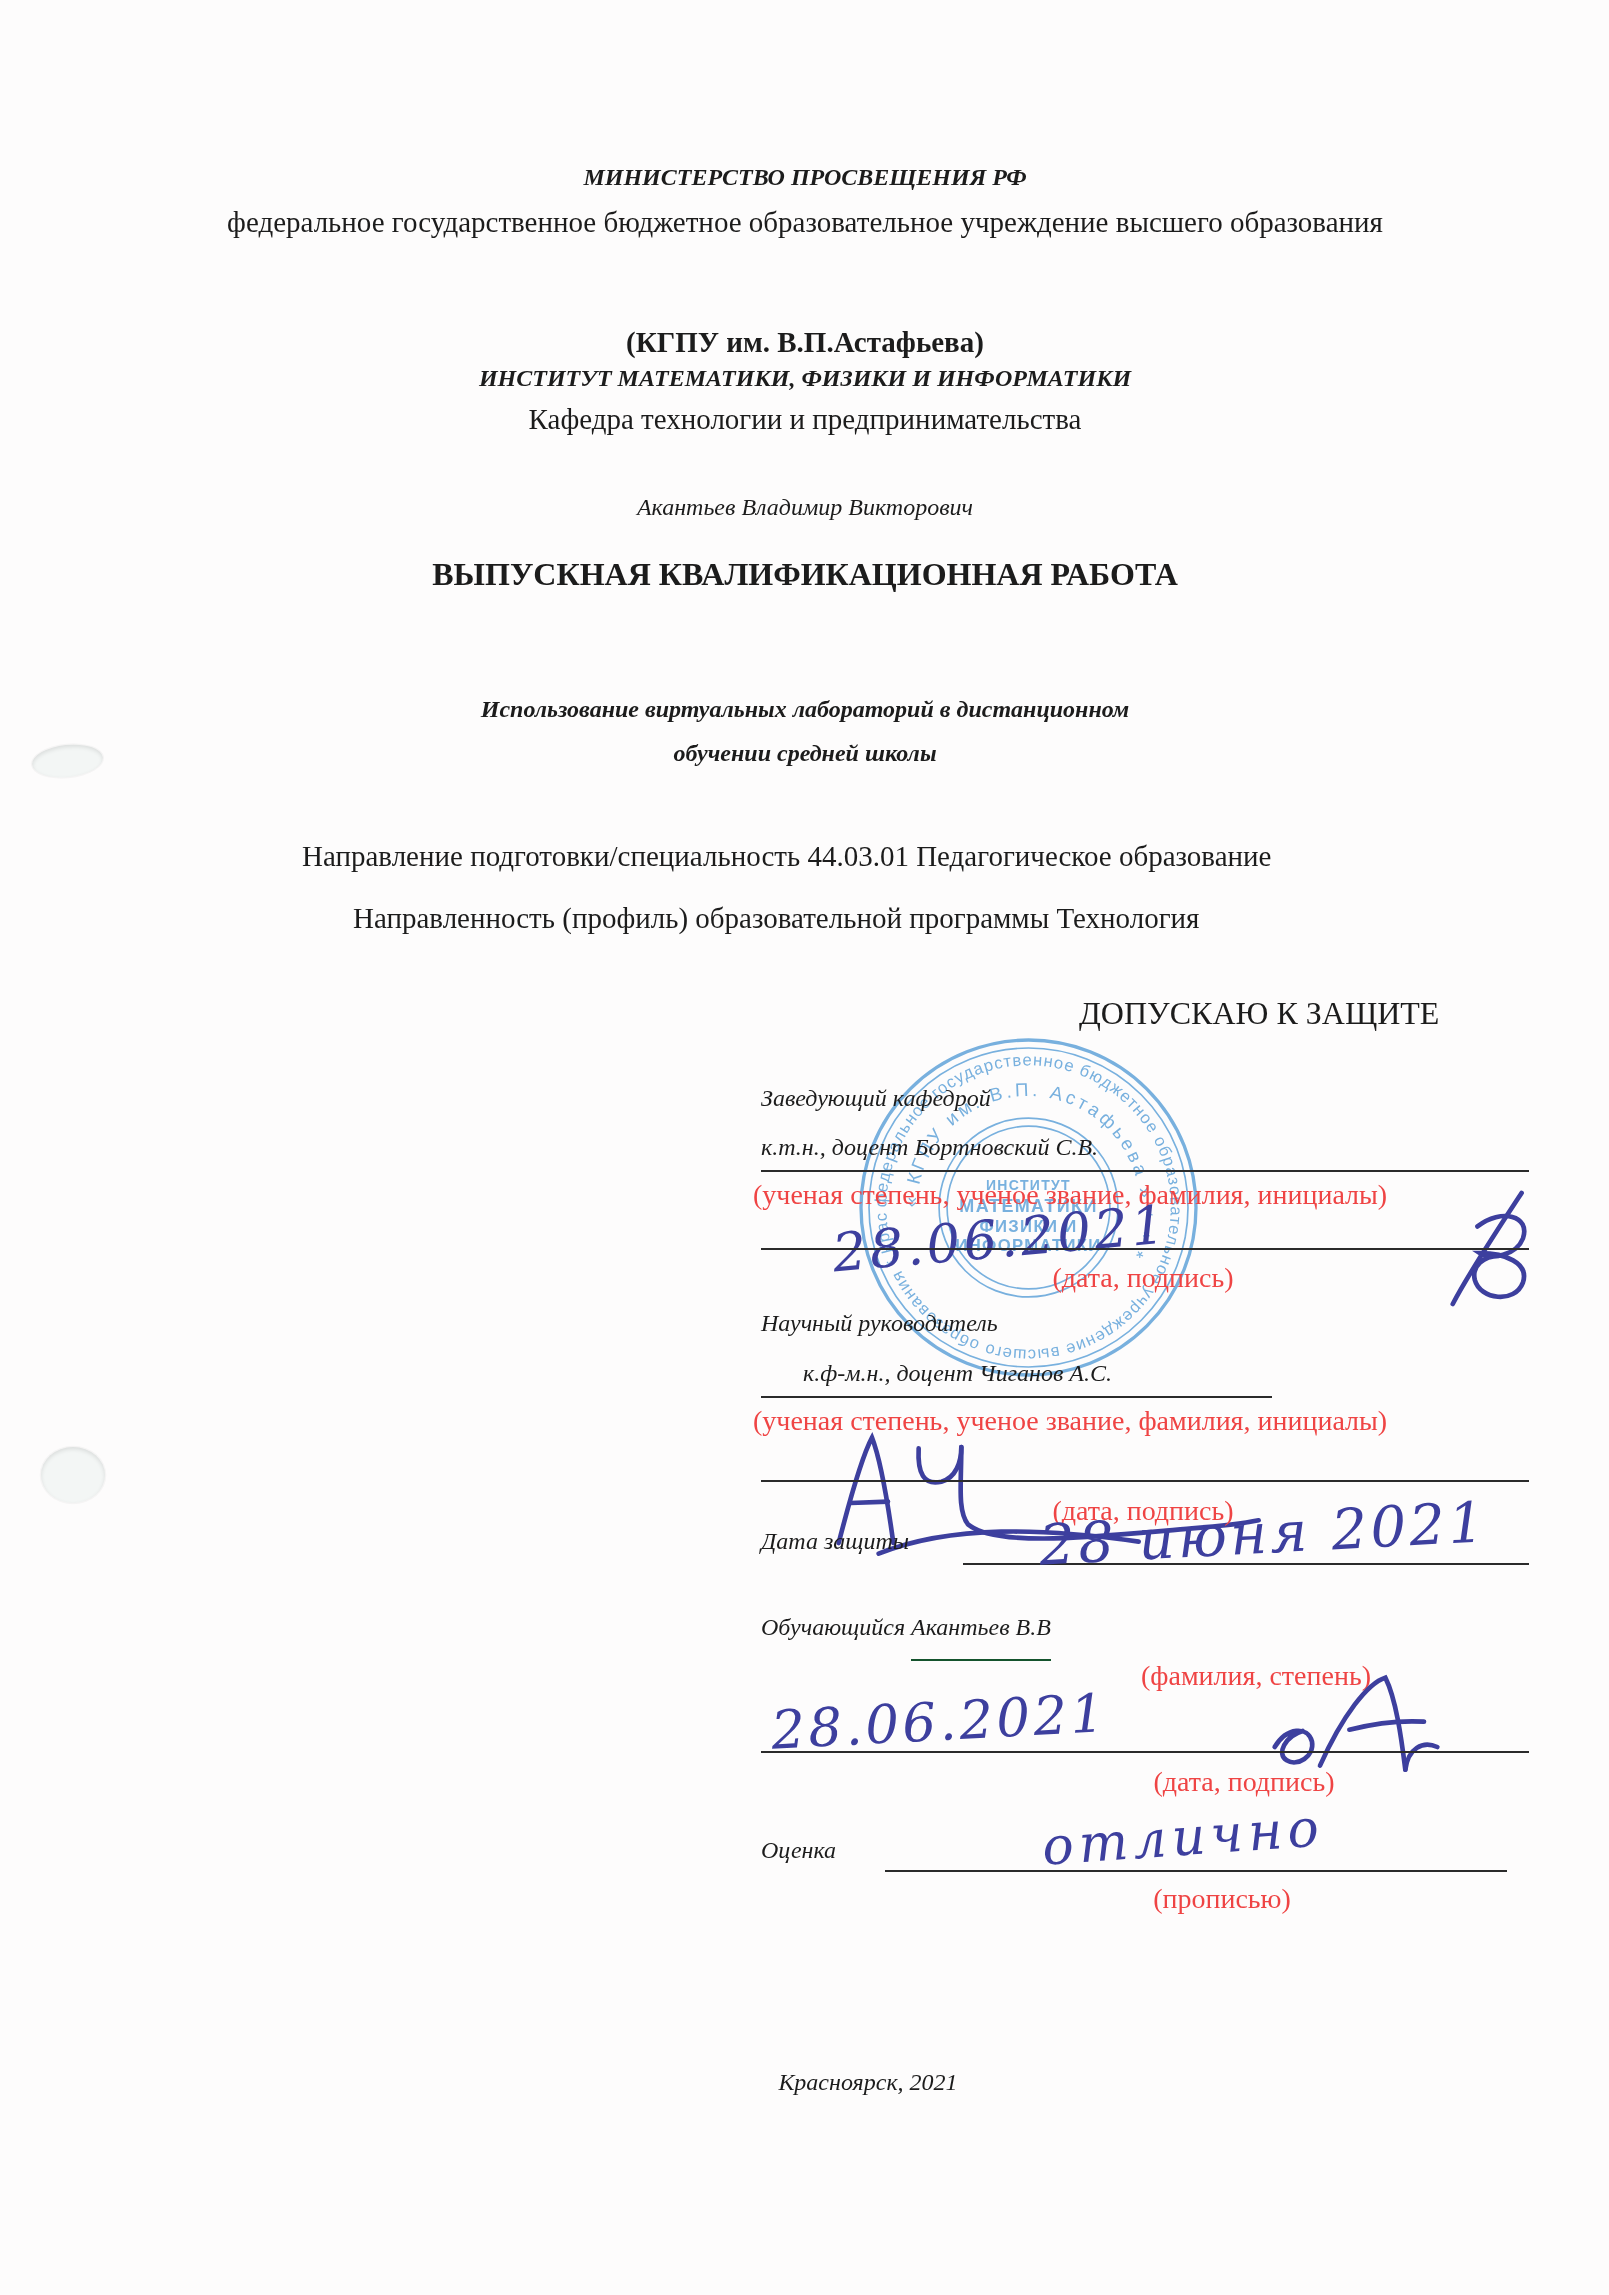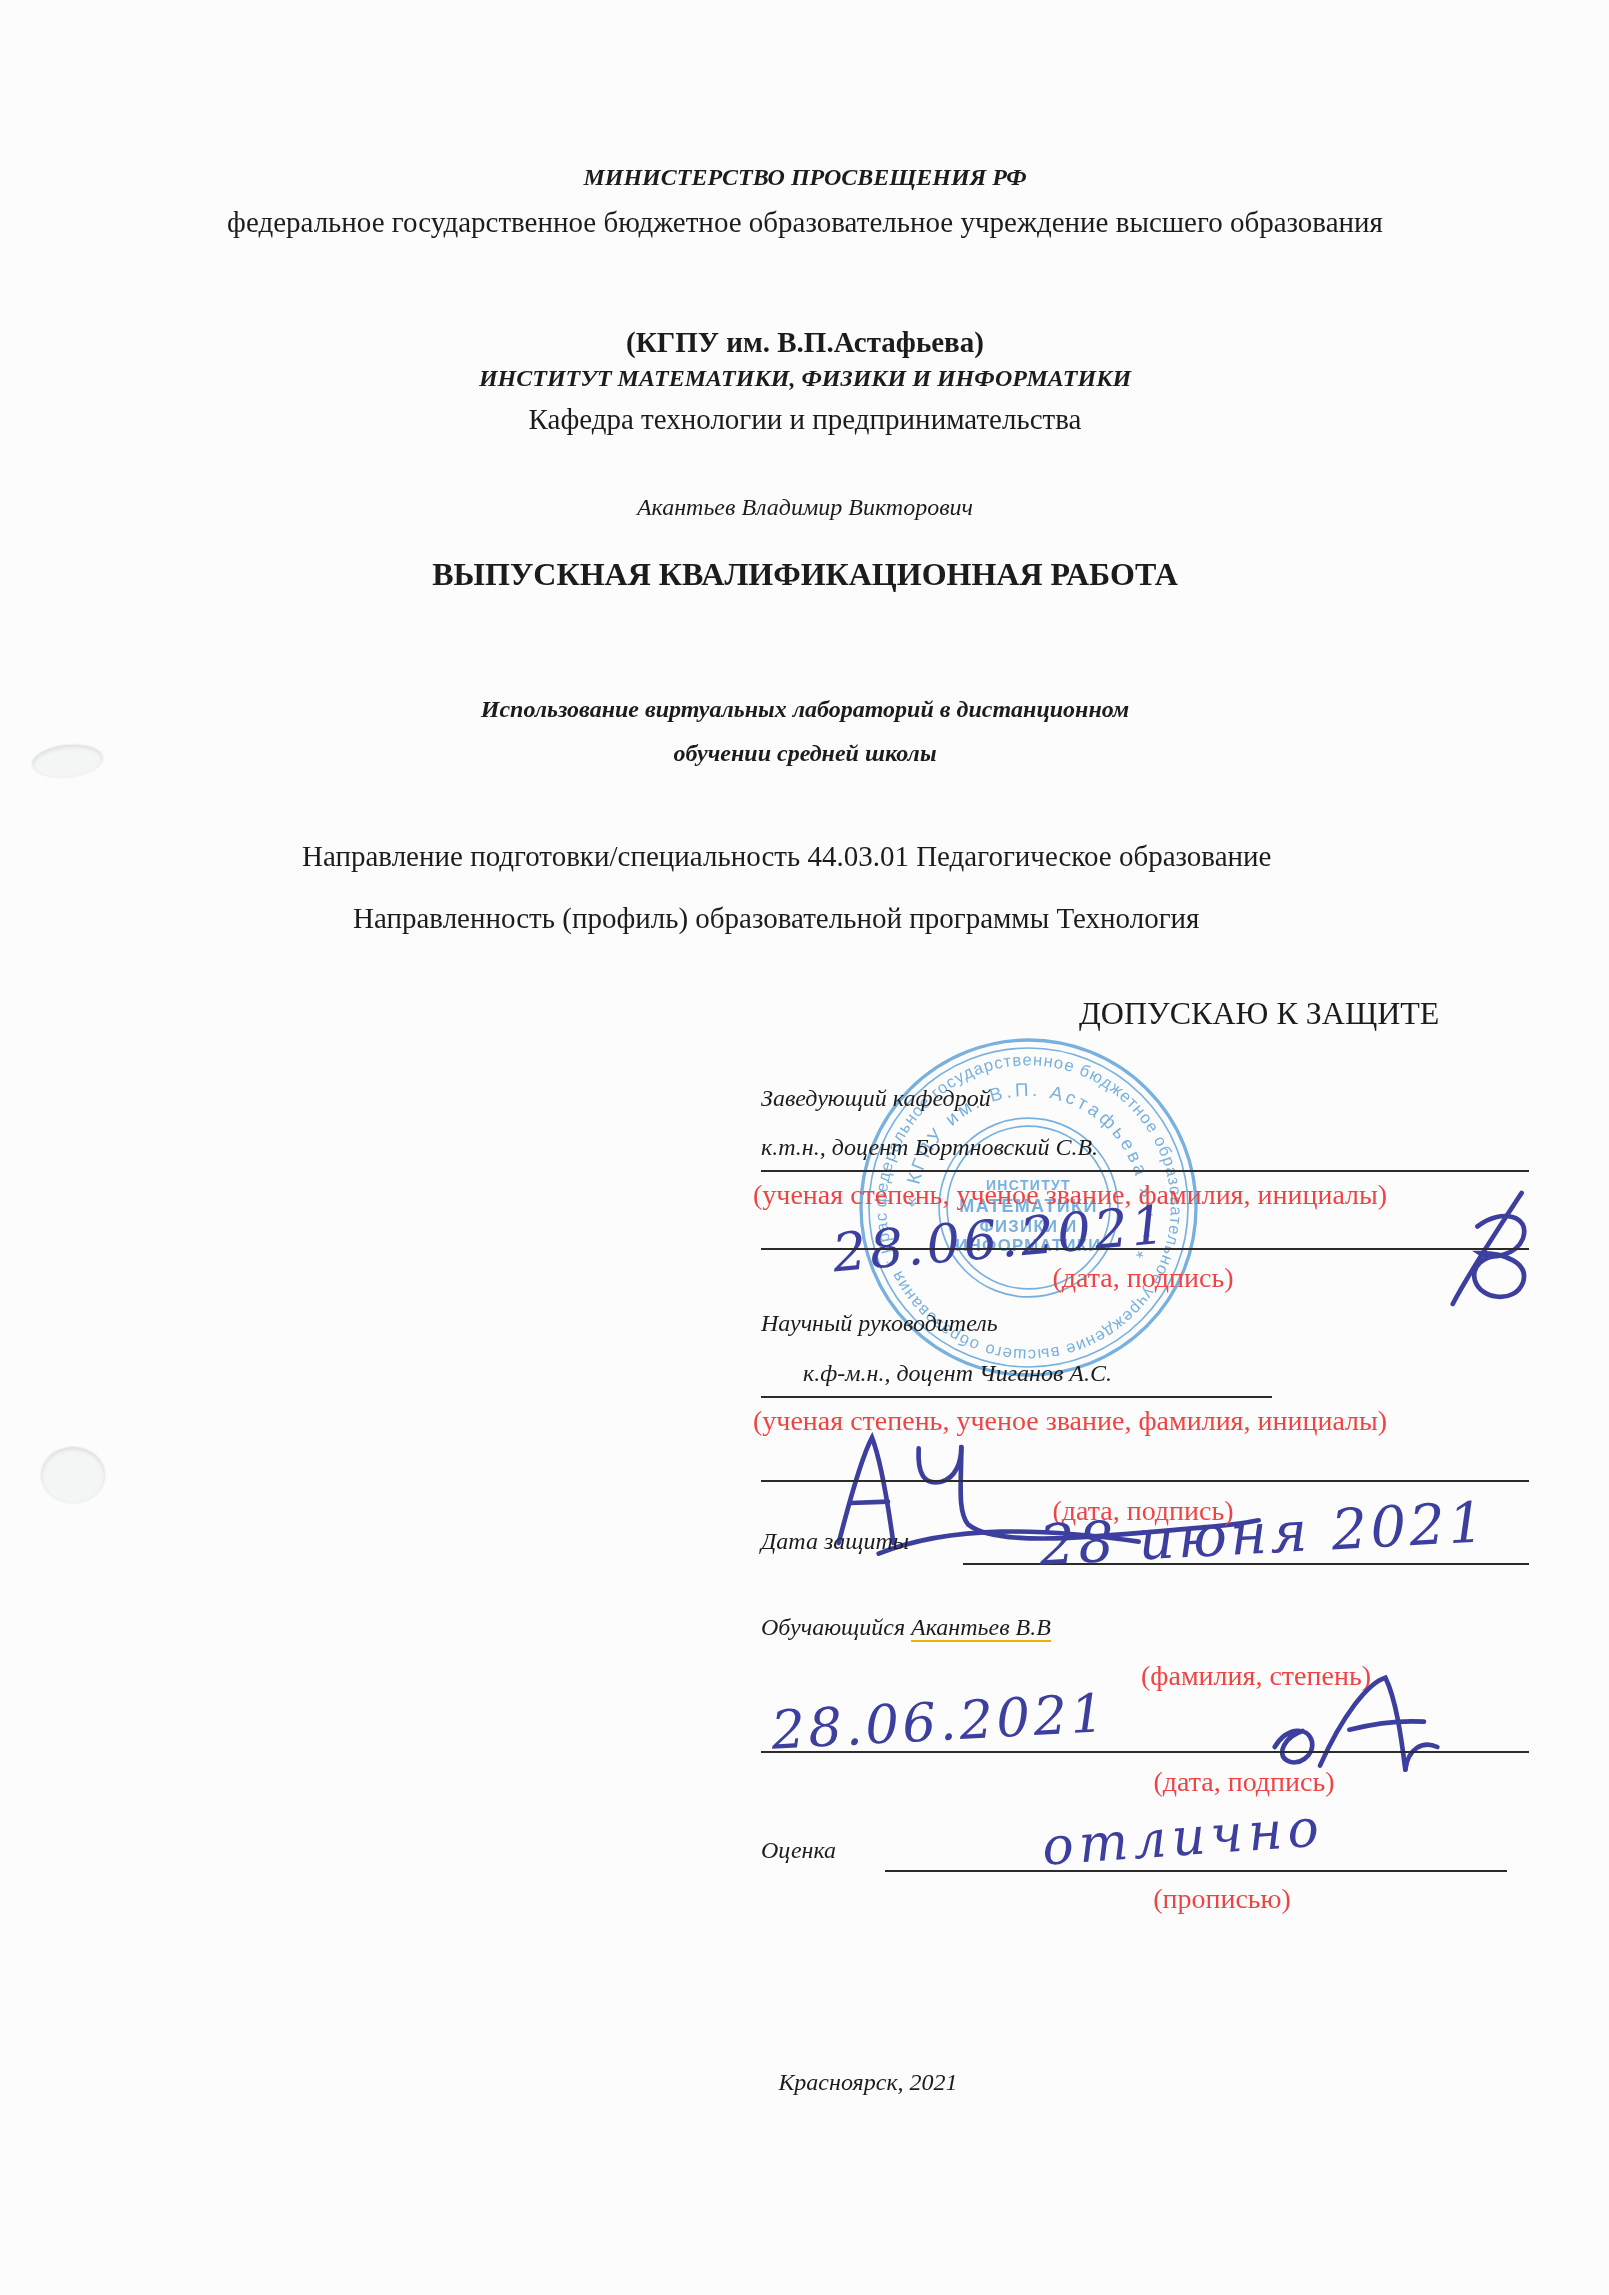--- a/index.html
+++ b/index.html
@@ -12,21 +12,21 @@
     overflow:hidden;
   }
   .t{position:absolute;white-space:nowrap;line-height:1.15;}
   .ctr{left:0;width:1610px;text-align:center;}
   .b{font-weight:bold;}
   .fs44{font-size:29px;}
   .fs46{font-size:24px;font-style:italic;}
   .fs48{font-size:32px;}
   .hint{font-size:28px;color:#ef4444;}
   .rule{position:absolute;border-top:2px solid #2b2b2b;height:0;}
-  .uname{border-bottom:2px solid #eab308;padding-bottom:0;}
+  .uname{border-bottom:2px solid #14532d;padding-bottom:19px;}
   .hand{
     position:absolute;
     font-family:"DejaVu Serif", serif;
     font-style:italic;
     color:#3d3f9e;
     letter-spacing:3.3px;
     white-space:nowrap;
   }
   .sig{position:absolute;}
   .hole{

